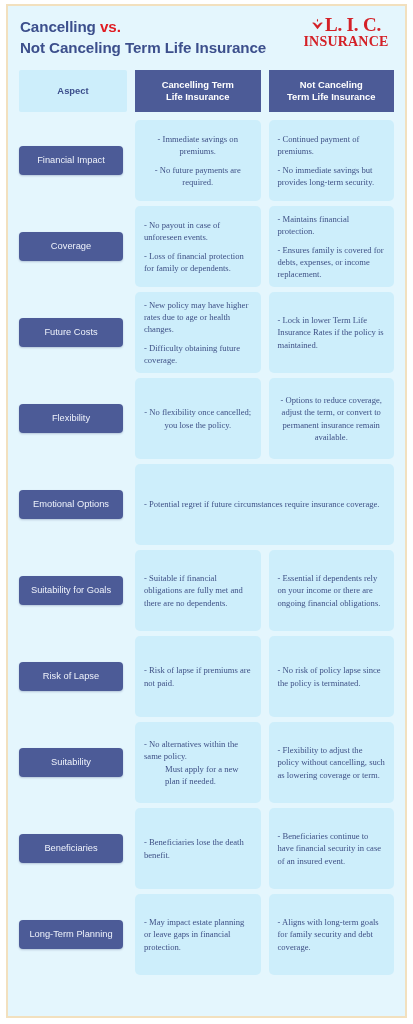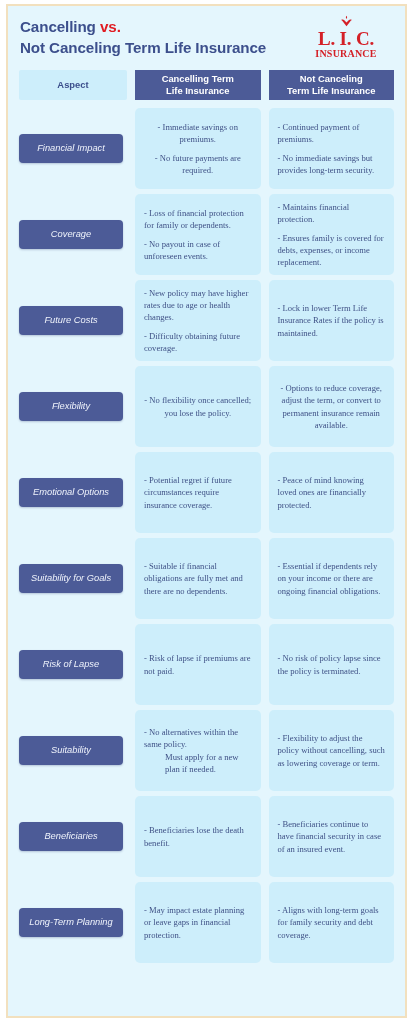--- a/index.html
+++ b/index.html
@@ -55,52 +55,51 @@
     width: 96px;
     text-align: center;
     line-height: 1;
     color: #d42027;
   }
   .logo-main {
     display: flex;
     align-items: center;
     justify-content: center;
     gap: 1px;
-    flex-direction: column;
   }
   .logo-emblem {
     display: inline-block;
     width: 13px;
     height: 13px;
     position: relative;
     flex: 0 0 auto;
   }
   .logo-emblem svg { display: block; }
   .logo-text {
     font-family: "Liberation Serif", serif;
     font-size: 19px;
     font-weight: bold;
     letter-spacing: -0.2px;
     color: #d42027;
   }
   .logo-sub {
     font-family: "Liberation Serif", serif;
-    font-size: 10px;
+    font-size: 14px;
     font-weight: bold;
     letter-spacing: 0.2px;
     color: #d42027;
     margin-top: 1px;
   }
 
   
   .col-head-row {
     display: flex;
     gap: 8px;
     padding: 0 11px;
-    height: 30px;
+    height: 42px;
     margin-bottom: 8px;
   }
   .col-head {
     display: flex;
     align-items: center;
     justify-content: center;
     text-align: center;
     font-size: 9.4px;
     font-weight: bold;
     line-height: 1.32;
@@ -128,21 +127,20 @@
   .row {
     display: flex;
     gap: 8px;
     height: 81px;
   }
   .row-label-wrap {
     flex: 0 0 108px;
     display: flex;
     align-items: center;
     justify-content: flex-start;
-    font-style: italic;
   }
   .row-label {
     width: 104px;
     padding: 9px 4px;
     background: #4c5b97;
     color: #eef2fb;
     border-radius: 4px;
     text-align: center;
     font-size: 9.3px;
     line-height: 1.25;
@@ -223,22 +221,22 @@
           <div class="cell">
             <p>- Continued payment of premiums.</p>
             <p>- No immediate savings but provides long-term security.</p>
           </div>
         </div>
         <div class="row">
           <div class="row-label-wrap">
             <div class="row-label">Coverage</div>
           </div>
           <div class="cell">
+            <p>- No payout in case of unforeseen events.</p>
             <p>- Loss of financial protection for family or dependents.</p>
-            <p>- No payout in case of unforeseen events.</p>
           </div>
           <div class="cell">
             <p>- Maintains financial protection.</p>
             <p>- Ensures family is covered for debts, expenses, or income replacement.</p>
           </div>
         </div>
         <div class="row">
           <div class="row-label-wrap">
             <div class="row-label">Future Costs</div>
           </div>
@@ -261,23 +259,20 @@
             <p>- Options to reduce coverage, adjust the term, or convert to permanent insurance remain available.</p>
           </div>
         </div>
         <div class="row">
           <div class="row-label-wrap">
             <div class="row-label">Emotional Options</div>
           </div>
           <div class="cell">
             <p>- Potential regret if future circumstances require insurance coverage.</p>
           </div>
-          <div class="cell">
-            <p>- Peace of mind knowing loved ones are financially protected.</p>
-          </div>
         </div>
         <div class="row">
           <div class="row-label-wrap">
             <div class="row-label">Suitability for Goals</div>
           </div>
           <div class="cell">
             <p>- Suitable if financial obligations are fully met and there are no dependents.</p>
           </div>
           <div class="cell">
             <p>- Essential if dependents rely on your income or there are ongoing financial obligations.</p>

